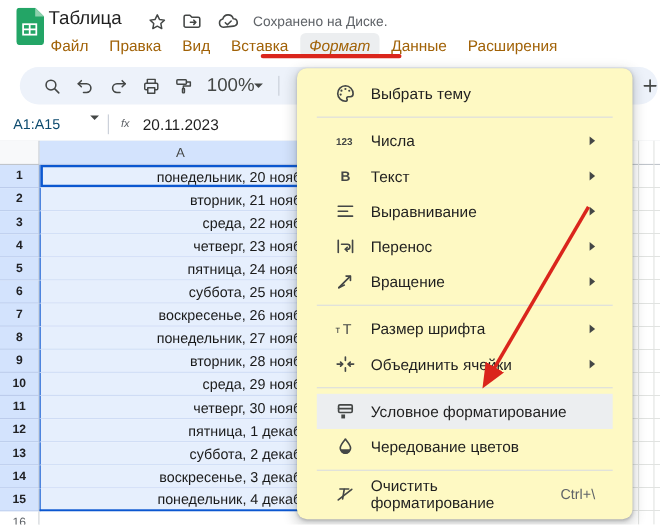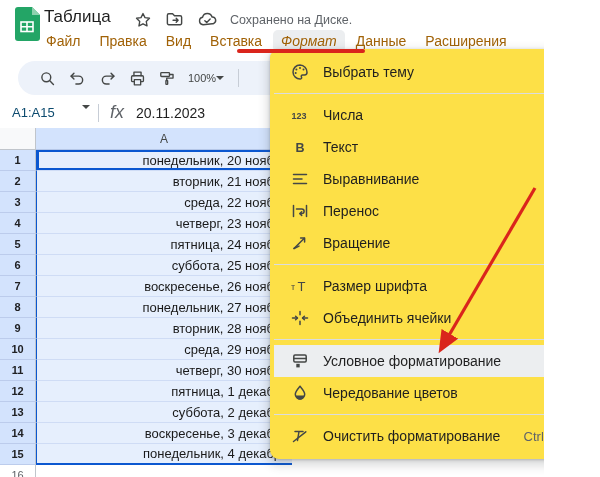--- a/index.html
+++ b/index.html
@@ -1,45 +1,45 @@
 <!DOCTYPE html>
 <html><head>
 <meta charset="utf-8">
 <style>
   html,body{margin:0;padding:0;background:#fff;}
-  .stage{position:relative;width:544px;height:477px;background:#fff;overflow:hidden;
+  .stage{position:relative;width:600px;height:477px;background:#fff;overflow:hidden;
          font-family:"Liberation Sans",sans-serif;color:#1f1f1f;}
   svg{display:block;}
   .ic{stroke:#444746;fill:none;stroke-width:1.5;stroke-linecap:round;stroke-linejoin:round;}
 
   
   .logo{position:absolute;left:14px;top:7px;}
   .doc-title{position:absolute;left:44px;top:7px;font-size:17px;font-weight:500;color:#1f1f1f;}
   .title-icons{position:absolute;left:134px;top:10px;display:flex;gap:13px;align-items:center;}
   .saved{position:absolute;left:230px;top:13px;font-size:12.5px;color:#5f6368;}
   .menubar{position:absolute;left:38px;top:29px;height:24px;display:flex;align-items:center;gap:3px;}
   .mb-item{font-size:14px;color:#a16207;padding:3px 8px;border-radius:5px;cursor:default;}
   .mb-item.active{background:#eceef0;font-style:italic;}
   .red-underline{position:absolute;left:237px;top:49px;width:128px;height:4px;background:#da251c;border-radius:2px;z-index:7;}
 
   
   .toolbar{position:absolute;left:18px;top:61px;width:580px;height:34px;background:#edf2fa;border-radius:17px;z-index:0;}
   .tb-row{display:flex;align-items:center;height:34px;padding-left:14px;}
   .tb-btn{width:30px;height:26px;display:flex;align-items:center;justify-content:center;border-radius:4px;}
-  .tb-zoom{display:flex;align-items:center;gap:0;margin-left:6px;font-size:11px;color:#444746;}
+  .tb-zoom{display:flex;align-items:center;gap:0;margin-left:6px;font-size:17px;color:#444746;}
   .caret{width:0;height:0;border-left:4px solid transparent;border-right:4px solid transparent;border-top:4.5px solid #444746;}
   .tb-div{width:1px;height:18px;background:#c7cdd6;margin-left:14px;}
   .tb-plus{position:absolute;left:560px;top:5px;width:26px;height:24px;display:flex;align-items:center;justify-content:center;}
 
   
   .fbar{position:absolute;left:0;top:97px;width:600px;height:31px;border-bottom:1px solid #d3d7dc;display:flex;align-items:center;}
   .namebox{display:flex;align-items:flex-start;width:86px;padding-left:12px;font-size:13px;color:#0c4a6e;}
   .namebox .caret{margin-left:auto;margin-right:8px;}
   .fbar-div{width:1px;height:18px;background:#c7cdd6;}
-  .fx{font-size:18px;font-style:italic;color:#5f6368;margin-left:11px;}
+  .fx{font-size:10px;font-style:italic;color:#5f6368;margin-left:11px;}
   .fvalue{font-size:14px;color:#1f1f1f;margin-left:12px;}
 
   
   .grid{position:absolute;left:0;top:128px;width:600px;height:349px;z-index:1;}
   .corner{position:absolute;left:0;top:0;width:36px;height:22px;background:#f8f9fa;
           border-right:1px solid #c0c5cb;border-bottom:1px solid #c0c5cb;box-sizing:border-box;}
   .colA{position:absolute;left:36px;top:0;width:256px;height:22px;background:#d3e3fd;box-sizing:border-box;
         border-bottom:1px solid #b5c7e8;display:flex;align-items:center;justify-content:center;
         font-size:12px;color:#444746;}
   .hdr-rest{position:absolute;left:292px;top:0;width:308px;height:22px;background:#fff;
@@ -55,22 +55,22 @@
       font-size:13px;color:#1a1a1a;white-space:nowrap;overflow:hidden;}
   .row.active .cell{box-shadow:inset 0 0 0 2px #0b57d0;}
   .row.last .cell{border-bottom:2px solid #0b57d0;}
   .row.plain .rh{background:#fff;border-bottom:1px solid #e1e3e1;color:#5f6368;font-weight:400;}
   .row.plain .cell{background:#fff;border-left:none;border-bottom:none;}
   .right-strip{position:absolute;left:575px;top:22px;width:25px;height:327px;background:#fff;
       background-image:repeating-linear-gradient(to bottom,transparent 0 20px,#e1e3e1 20px 21px);}
   .vline{position:absolute;top:0;width:1px;height:349px;background:#e1e3e1;}
 
   
-  .menu{position:absolute;left:270px;top:49px;width:305px;background:#fde047;border-radius:9px;z-index:5;
-        box-shadow:0 1px 3px rgba(60,64,67,.3),0 4px 10px 3px rgba(60,64,67,.18);padding:7px 4px;box-sizing:border-box;}
+  .menu{position:absolute;left:270px;top:62px;width:305px;background:#fef9c3;border-radius:9px;z-index:5;
+        box-shadow:0 1px 3px rgba(60,64,67,.3),0 4px 10px 3px rgba(60,64,67,.18);padding:7px 18px;box-sizing:border-box;}
   .mi{height:32px;display:flex;align-items:center;padding:0 16px;font-size:14px;color:#1f1f1f;cursor:default;}
   .mi.hl{background:#eceef0;}
   .mi .micon{width:20px;height:20px;margin-right:13px;flex:none;}
   .mi .sub{margin-left:auto;width:0;height:0;border-top:4.5px solid transparent;border-bottom:4.5px solid transparent;border-left:5.5px solid #444746;}
   .mi .short{margin-left:auto;font-size:13px;color:#5f6368;}
   .mdiv{height:1px;background:#dadce0;margin:5px 0;}
   .micon text{font-family:"Liberation Sans",sans-serif;}
 
   .arrow-overlay{position:absolute;left:0;top:0;z-index:10;pointer-events:none;}
 </style>

